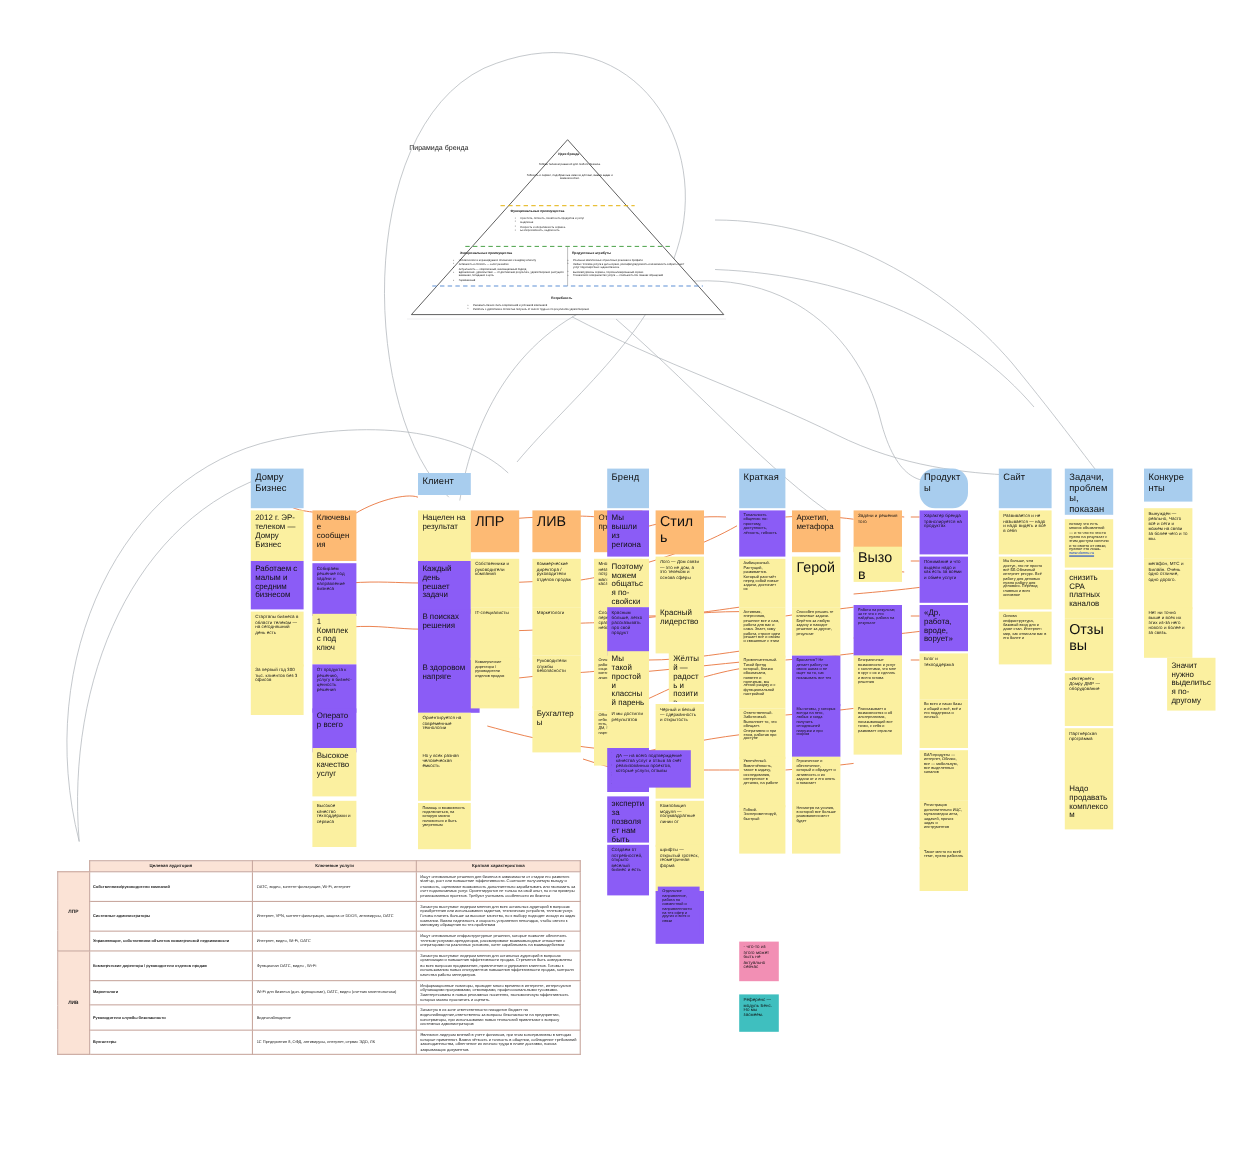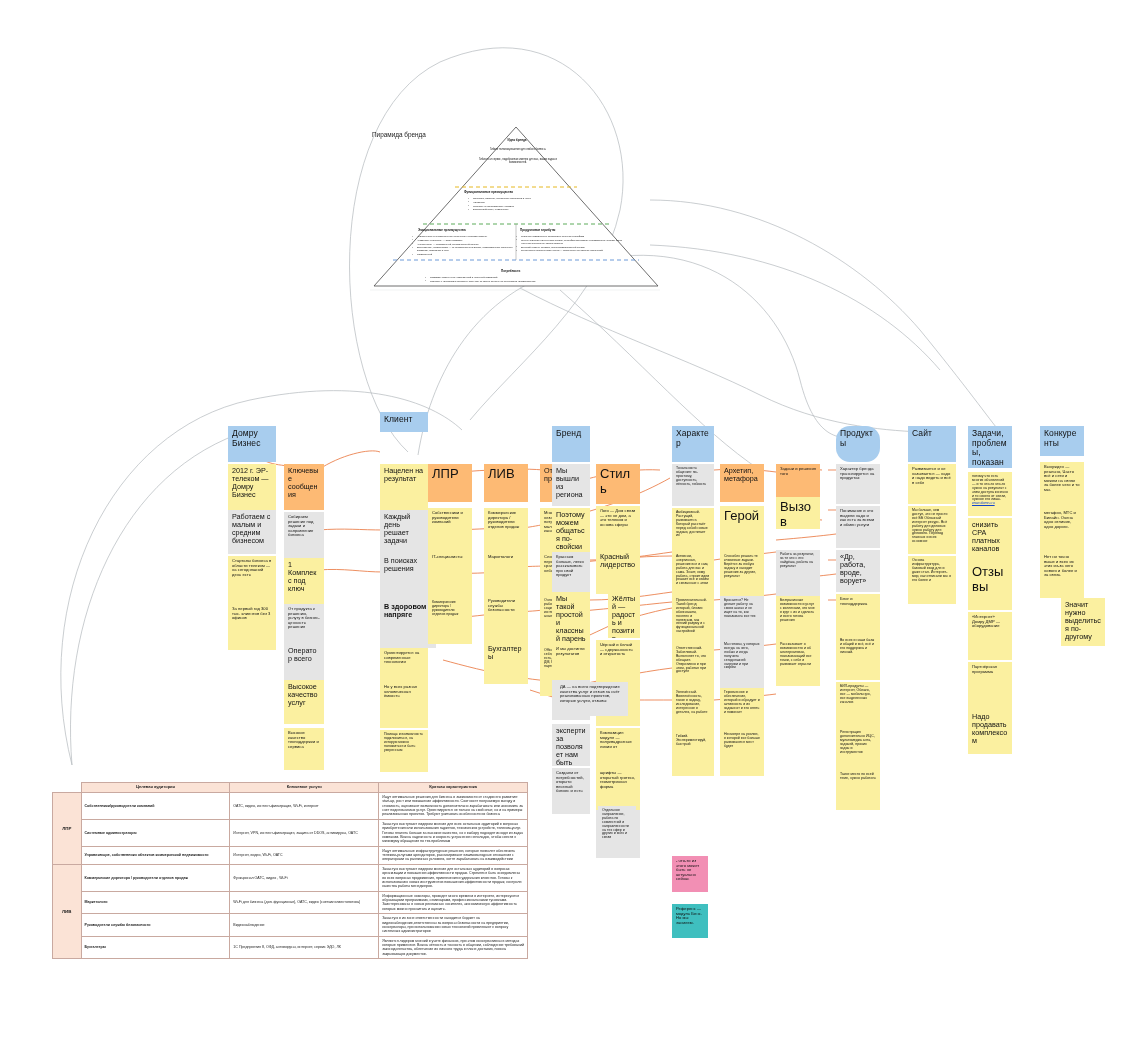--- a/index.html
+++ b/index.html
@@ -7,21 +7,21 @@
        font-family:"Liberation Sans","DejaVu Sans",sans-serif;color:#111;}
   #canvas{position:absolute;inset:0;}
   svg.links{position:absolute;left:0;top:0;width:1140px;height:1063px;pointer-events:none;}
 
   
   .note{position:absolute;box-sizing:border-box;padding:3px 4px;overflow:hidden;
         line-height:1.12;word-wrap:break-word;}
   .n-blue{background:#a8cdee;}
   .n-green{background:#fdba74;}
   .n-yellow{background:#fbf0a0;}
-  .n-gold{background:#e5e5e5;}
+  .n-gold{background:#8b5cf6;}
   .n-pink{background:#f28fb4;}
   .n-teal{background:#3fbfbf;}
   .t-head{font-size:8.5px;font-weight:400;letter-spacing:.1px;}
   .t-big{font-size:13px;font-weight:400;}
   .t-mid{font-size:7.2px;}
   .t-sm{font-size:4.1px;letter-spacing:.05px;}
   .t-xs{font-size:3.5px;letter-spacing:.02px;}
   .lnk{color:#1144cc;text-decoration:underline;}
 
   
@@ -153,25 +153,25 @@
       <div class="note n-gold t-mid" style="left: 228px; top: 510px; width: 48px; height: 44px;">Работаем с малым и средним бизнесом</div>
       <div class="note n-yellow t-sm" style="left: 228px; top: 556px; width: 48px; height: 50px;">Стартапы бизнеса в области телеком — на сегодняшний  день есть</div>
       <div class="note n-yellow t-sm" style="left: 228px; top: 604px; width: 48px; height: 46px;">За первый год 300 тыс. клиентов без 3 офисов</div>
       <div class="note n-green t-mid" style="left: 284px; top: 464px; width: 40px; height: 46px;">Ключевые сообщения</div>
       <div class="note n-gold t-sm" style="left: 284px; top: 512px; width: 40px; height: 48px;">Собираем решение под задачи и направление бизнеса</div>
       <div class="note n-yellow t-mid" style="left: 284px; top: 558px; width: 40px; height: 46px;">1 Комплекс под ключ</div>
       <div class="note n-gold t-sm" style="left: 284px; top: 604px; width: 40px; height: 44px;">От продукта к решению, услугу в бизнес-ценность решения</div>
       <div class="note n-gold t-mid" style="left: 284px; top: 644px; width: 40px; height: 40px;">Оператор всего</div>
       <div class="note n-yellow t-mid" style="left: 284px; top: 680px; width: 40px; height: 44px;">Высокое качество услуг</div>
       <div class="note n-yellow t-sm" style="left: 284px; top: 728px; width: 40px; height: 42px;">Высокое качество техподдержки и сервиса</div>
-      <div class="note n-blue t-head" style="left: 380px; top: 412px; width: 48px; height: 20px;">Клиент</div>
+      <div class="note n-blue t-head" style="left: 380px; top: 430px; width: 48px; height: 20px;">Клиент</div>
       <div class="note n-yellow t-mid" style="left: 380px; top: 464px; width: 48px; height: 46px;">Нацелен на результат</div>
       <div class="note n-gold t-mid" style="left: 380px; top: 510px; width: 48px; height: 48px;">Каждый день решает задачи</div>
       <div class="note n-gold t-mid" style="left: 380px; top: 554px; width: 48px; height: 48px;">В поисках решения</div>
-      <div class="note n-gold t-mid" style="left: 380px; top: 600px; width: 56px; height: 48px; font-weight: bold;">В здоровом напряге</div>
+      <div class="note n-gold t-mid" style="left: 380px; top: 600px; width: 56px; height: 48px;">В здоровом напряге</div>
       <div class="note n-yellow t-sm" style="left: 380px; top: 648px; width: 48px; height: 44px;">Ориентируется на современные технологии</div>
       <div class="note n-yellow t-sm" style="left: 380px; top: 682px; width: 48px; height: 46px;">Но у всех разная человеческая ёмкость</div>
       <div class="note n-yellow t-xs" style="left: 380px; top: 730px; width: 48px; height: 42px;">Помощь и возможность подключиться, на которую можно положиться и быть уверенным</div>
       <div class="note n-green t-big" style="left: 428px; top: 464px; width: 44px; height: 38px;">ЛПР</div>
       <div class="note n-yellow t-sm" style="left: 428px; top: 508px; width: 44px; height: 44px;">Собственники и руководители компаний</div>
       <div class="note n-yellow t-sm" style="left: 428px; top: 552px; width: 44px; height: 48px;">IT-специалисты</div>
       <div class="note n-yellow t-xs" style="left: 428px; top: 598px; width: 44px; height: 46px;">Коммерческие директора / руководители отделов продаж</div>
       <div class="note n-green t-big" style="left: 484px; top: 464px; width: 44px; height: 38px;">ЛИВ</div>
       <div class="note n-yellow t-sm" style="left: 484px; top: 508px; width: 44px; height: 44px;">Коммерческие директора / руководители отделов продаж</div>
       <div class="note n-yellow t-sm" style="left: 484px; top: 552px; width: 44px; height: 44px;">Маркетологи</div>
@@ -193,21 +193,21 @@
       <div class="note n-gold t-sm" style="left: 552px; top: 768px; width: 38px; height: 46px;">Создаем от потребностей, открыто веселый бизнес и есть</div>
       <div class="note n-green t-big" style="left: 596px; top: 464px; width: 44px; height: 40px;">Стиль</div>
       <div class="note n-yellow t-sm" style="left: 596px; top: 506px; width: 44px; height: 44px;">Лого — Дом связи — это не дом, а это телеком и основа сферы</div>
       <div class="note n-yellow t-mid" style="left: 596px; top: 550px; width: 44px; height: 44px;">Красный лидерство</div>
       <div class="note n-yellow t-mid" style="left: 596px; top: 592px; width: 32px; height: 46px; margin-left: 12px;">Жёлтый — радость и позитив</div>
       <div class="note n-yellow t-sm" style="left: 596px; top: 640px; width: 44px; height: 44px;">Чёрный и белый — сдержанность и открытость</div>
       <div class="note n-yellow t-sm" style="left: 596px; top: 680px; width: 44px; height: 46px;">Голубой — интеллект Зелёный — энергия и прогресс</div>
       <div class="note n-yellow t-sm" style="left: 596px; top: 728px; width: 44px; height: 42px;">Композиция модуля — полуквадратные линии от</div>
       <div class="note n-yellow t-sm" style="left: 596px; top: 768px; width: 44px; height: 44px;">шрифты — открытый гротеск, геометричная форма</div>
       <div class="note n-gold t-xs" style="left: 596px; top: 810px; width: 44px; height: 48px;">Иллюстрации, фотостиль, плашки и паттерны работают на идею доступности и вовлечённости</div>
-      <div class="note n-blue t-head" style="left: 672px; top: 426px; width: 42px; height: 36px;">Характер</div>
+      <div class="note n-blue t-head" style="left: 672px; top: 426px; width: 42px; height: 36px;">Краткая</div>
       <div class="note n-gold t-xs" style="left: 672px; top: 464px; width: 42px; height: 42px;">Тональность общения: по-простому, доступность, лёгкость, гибкость</div>
       <div class="note n-yellow t-xs" style="left: 672px; top: 508px; width: 42px; height: 44px;">Амбициозный. Растущий, развивается. Который расстаёт перед собой новые задачи, достигает их</div>
       <div class="note n-yellow t-xs" style="left: 672px; top: 552px; width: 42px; height: 46px;">Активная, энергичная, решение все и сам, работа для вас и сама. Знает, кому работа, строит идеи решает все и своим и связанные с этим</div>
       <div class="note n-yellow t-xs" style="left: 672px; top: 596px; width: 42px; height: 48px;">Привлекательный. Такой бренд который, близко обозначаем, понятен и полезным, мы лёгкий разуму и с функциональной настройкой</div>
       <div class="note n-yellow t-xs" style="left: 672px; top: 644px; width: 42px; height: 46px;">Ответственный. Заботливый. Выполняет то, что обещает. Оперативно и при этом, работая при доступе</div>
       <div class="note n-yellow t-xs" style="left: 672px; top: 688px; width: 42px; height: 46px;">Увлечённый. Вовлечённость, такое в задачу, исследования, интересное в деталях, на работе</div>
       <div class="note n-yellow t-xs" style="left: 672px; top: 732px; width: 42px; height: 44px;">Гибкий. Экспериментируй, быстрый</div>
       <div class="note n-green t-mid" style="left: 720px; top: 464px; width: 44px; height: 38px;">Архетип, метафора</div>
       <div class="note n-yellow t-big" style="left: 720px; top: 506px; width: 44px; height: 46px;">Герой</div>
       <div class="note n-yellow t-xs" style="left: 720px; top: 552px; width: 44px; height: 44px;">Способен решать те ключевые задачи. Берётся за любую задачу и находит решение за другие, результат</div>

